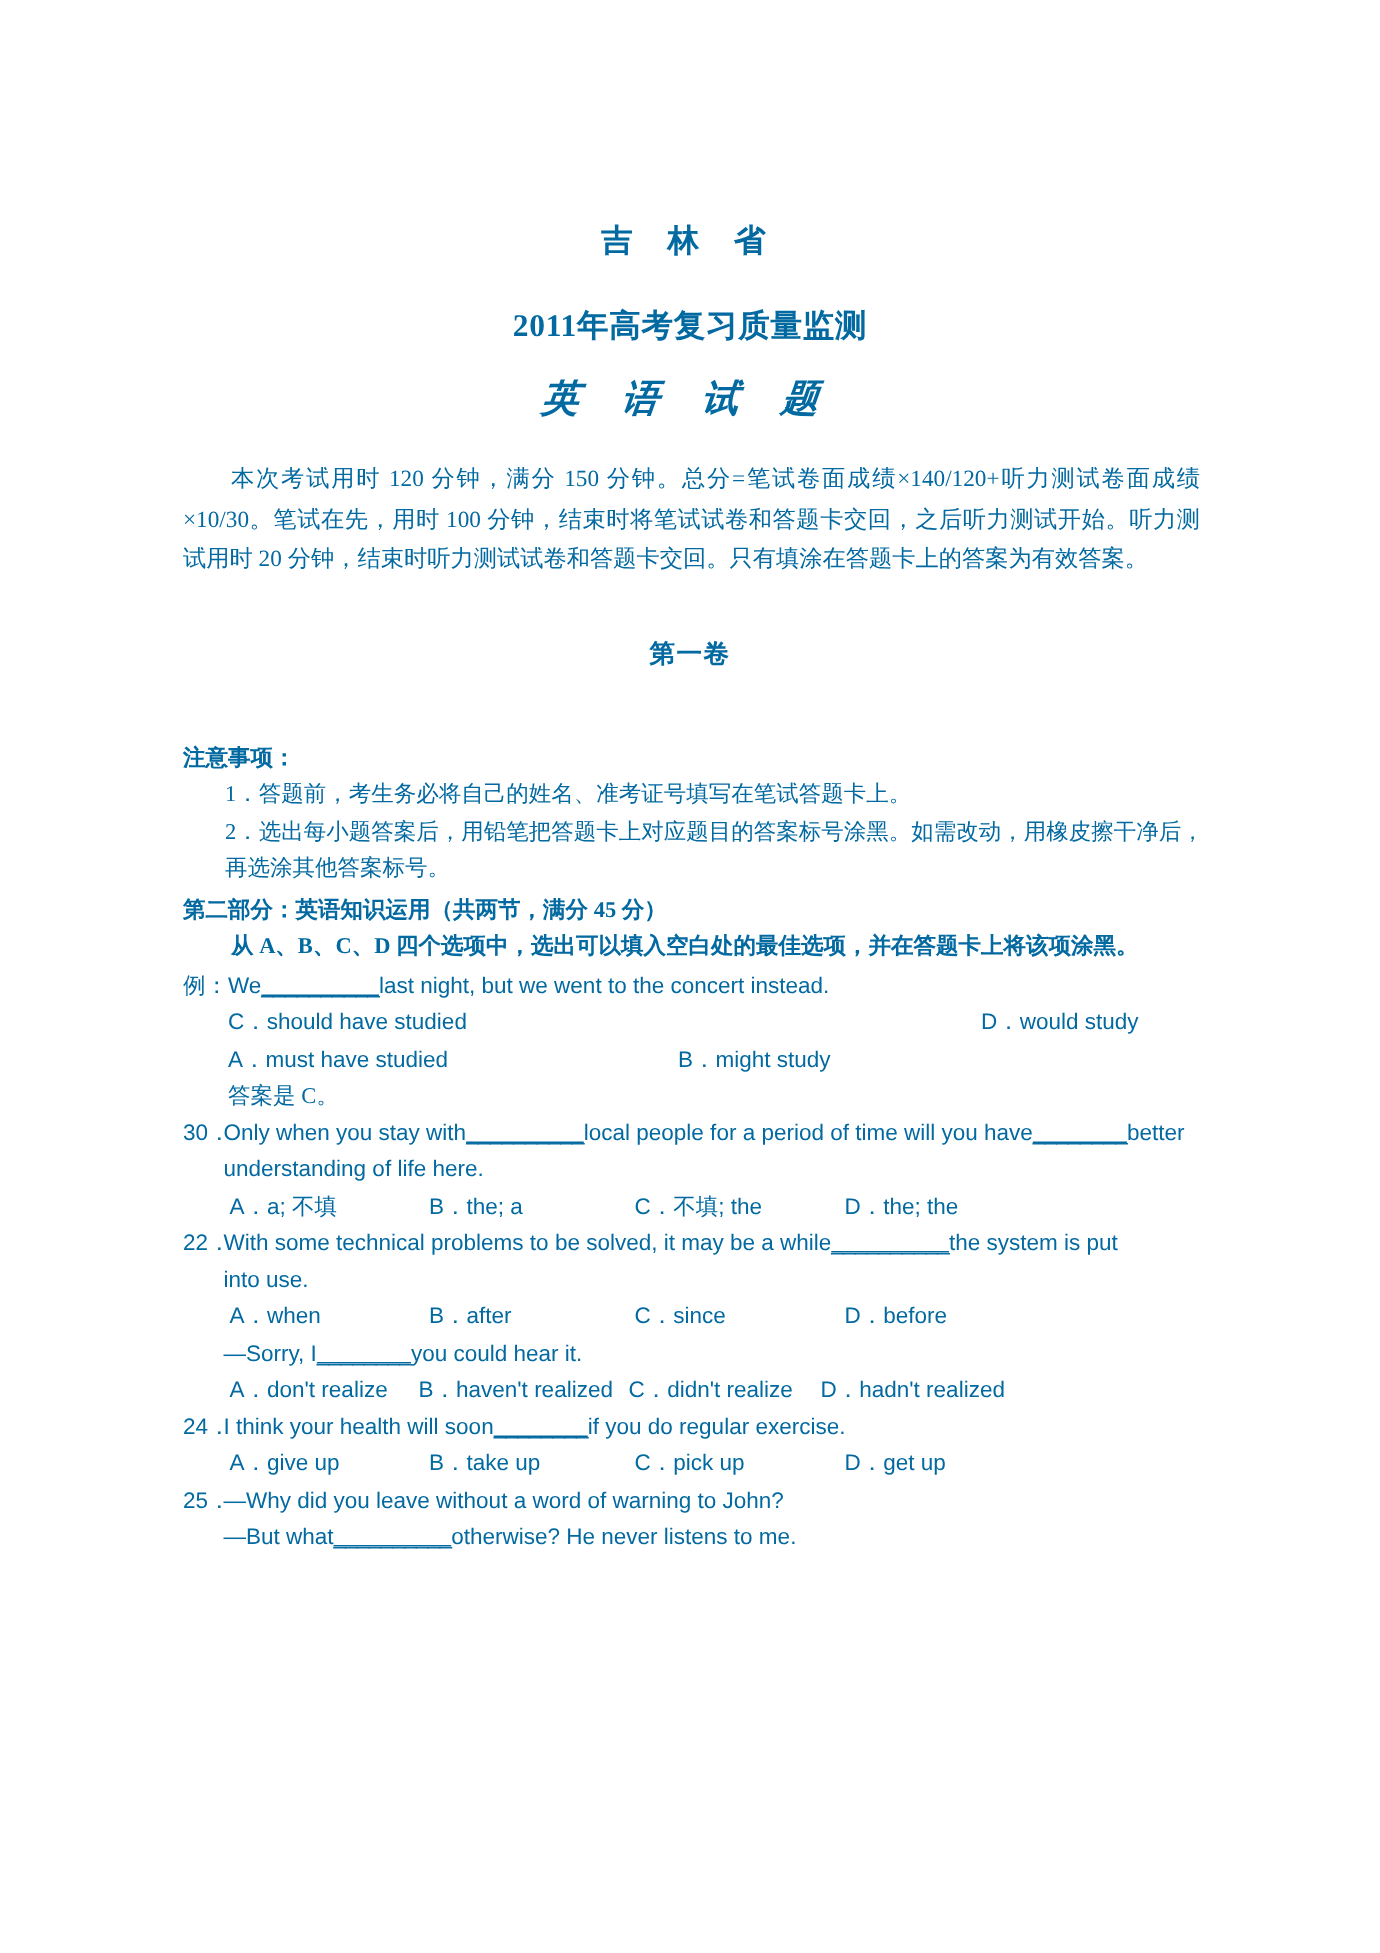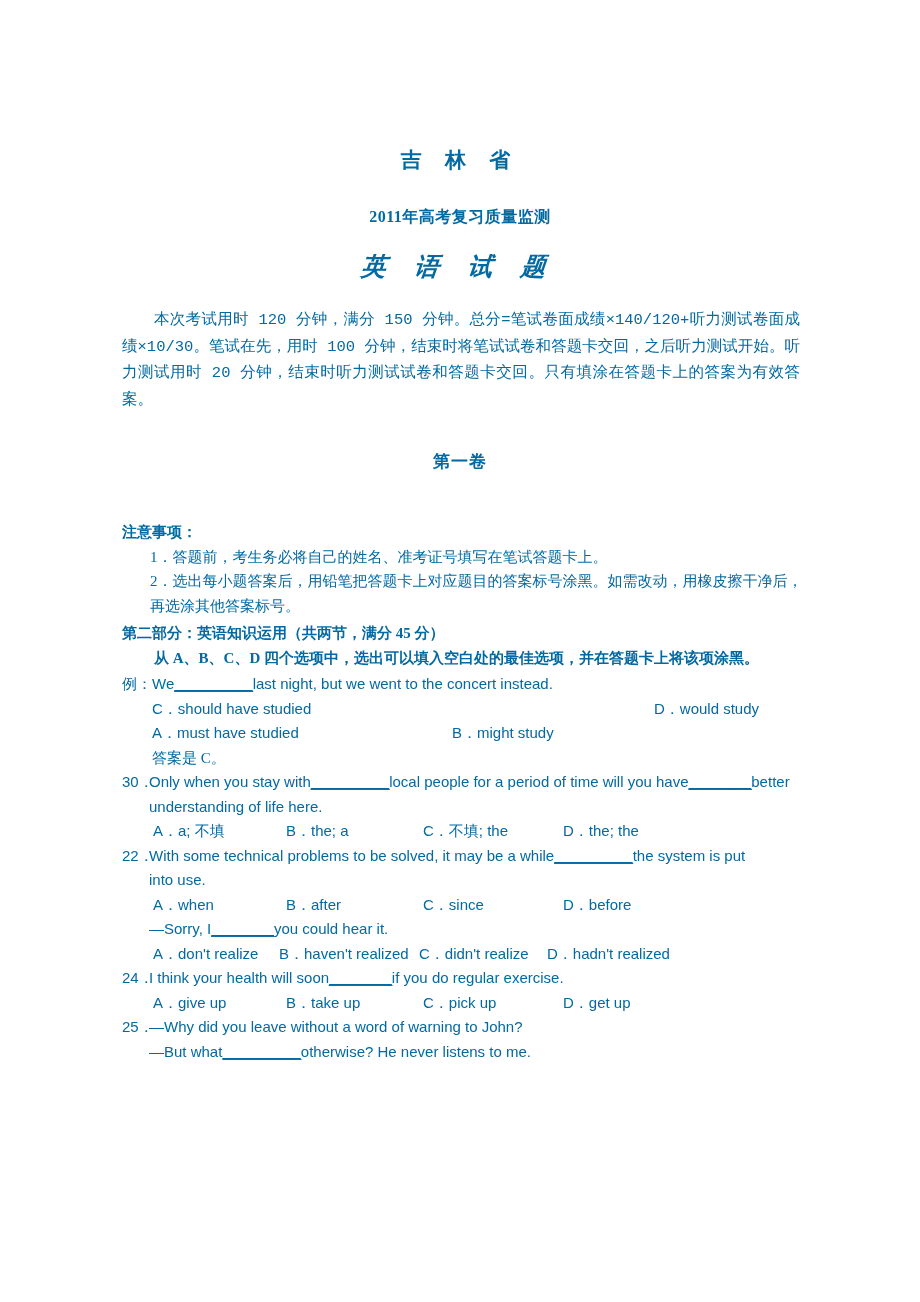--- a/index.html
+++ b/index.html
@@ -31,21 +31,21 @@
     font-size: 21px;
     letter-spacing: 9px;
     margin: 0;
     padding-top: 146px;
     line-height: 28px;
     white-space: pre;
   }
   .title-year {
     text-align: center;
     font-family: "Liberation Serif", serif;
-    font-size: 16px;
+    font-size: 21px;
     letter-spacing: 0.5px;
     margin: 0;
     padding-top: 29px;
     line-height: 28px;
   }
   .title-subject {
     text-align: center;
     font-family: "Liberation Serif", serif;
     font-size: 25px;
     font-style: italic;
@@ -53,21 +53,21 @@
     letter-spacing: 11px;
     margin: 0;
     padding-top: 20px;
     line-height: 32px;
     white-space: pre;
     transform: skewX(-6deg);
   }
 
   
   .intro {
-    font-family: Liberation Mono, monospace;
+    font-family: Liberation Serif, serif;
     font-size: 15.5px;
     line-height: 26.5px;
     margin: 0;
     padding: 24px 120px 0 122px;
     text-align: justify;
     text-indent: 32px;
   }
 
   
   .h-written {

